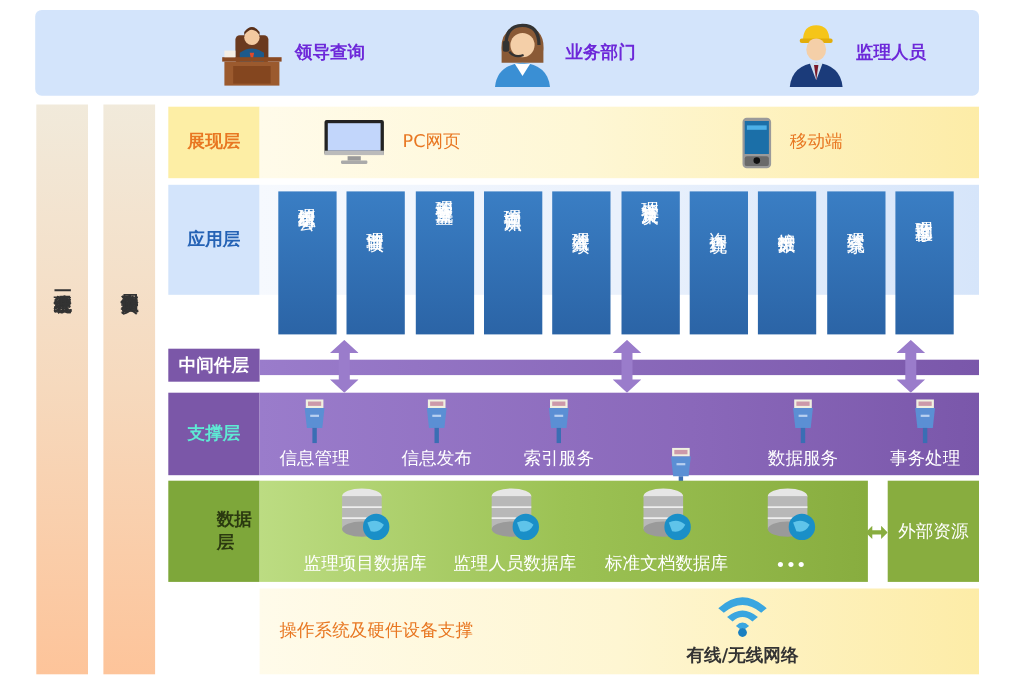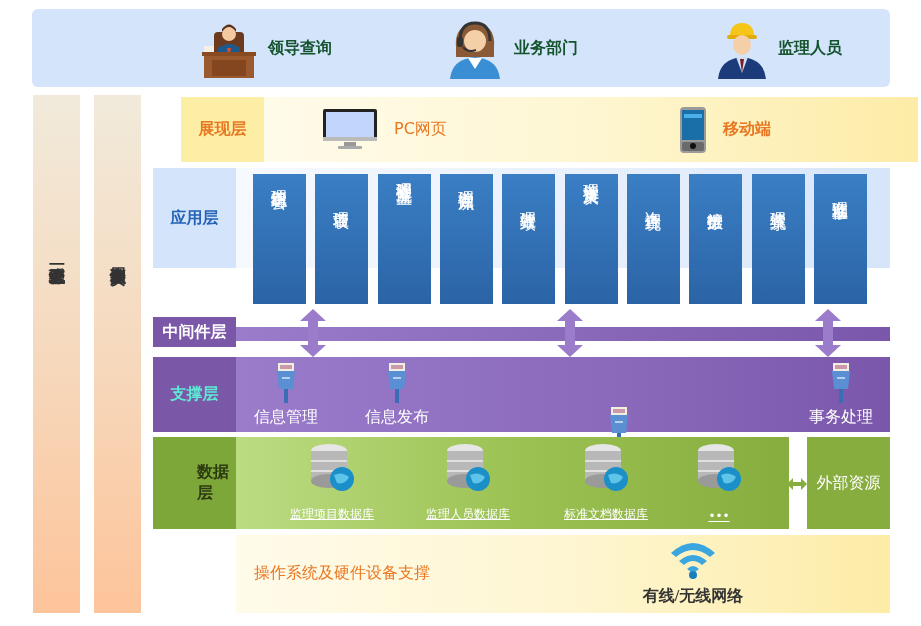--- a/index.html
+++ b/index.html
@@ -2,35 +2,35 @@
 <html><head>
 <meta charset="utf-8">
 <style>
   * { box-sizing: border-box; margin: 0; padding: 0; }
   html, body { width: 921px; height: 626px; background: #ffffff; overflow: hidden; }
   body { position: relative; font-family: "DejaVu Sans", "Liberation Sans", sans-serif; }
 
   
   .top-bar { position: absolute; left: 32px; top: 9px; width: 858px; height: 78px; background: #d3e4fb; border-radius: 6px; }
   .user { position: absolute; top: 0; height: 78px; display: flex; align-items: center; }
-  .user .label { font-size: 16px; font-weight: bold; color: #14532d; margin-left: 10px; }
+  .user .label { font-size: 16px; font-weight: bold; color: #6d28d9; margin-left: 10px; }
   .user svg { display: block; }
 
   
   .side-bar { position: absolute; top: 95px; width: 47px; height: 518px;
     background: linear-gradient(to bottom, #f1eadb 0%, #f6d9bd 50%, #fdc49a 100%);
     display: flex; justify-content: center; padding-top: 160px; }
   .side-bar .vtext { writing-mode: vertical-rl; text-orientation: upright; font-size: 16px; font-weight: bold; color: #333333; letter-spacing: 0px; }
 
   
   .layer { position: absolute; left: 153px; width: 737px; }
   .layer .head { position: absolute; left: 0; top: 0; bottom: 0; width: 83px; display: flex; align-items: center; justify-content: center; font-size: 16px; font-weight: bold; }
   .layer .body { position: absolute; left: 83px; top: 0; bottom: 0; right: 0; }
 
-  .l-present { top: 97px; height: 65px; margin-left: 28px; }
+  .l-present { top: 97px; height: 65px; }
   .l-present .head { background: #fdeea5; color: #e87722; }
   .l-present .body { background: linear-gradient(to right, #fffbea 0%, #fef7d5 45%, #fdeca7 100%); padding-left: 13px; }
   .l-present .item { position: absolute; top: 0; height: 65px; display: flex; align-items: center; }
   .l-present .item .label { font-size: 16px; color: #e87722; margin-left: 16px; }
 
   .l-app { top: 168px; height: 100px; }
   .l-app .head { background: #d3e4fb; color: #2462b5; }
   .l-app .body { background: linear-gradient(to right, #f6f9fe 0%, #eaf1fc 50%, #d6e5fa 100%); }
   .app-box { position: absolute; top: 6px; width: 53px; height: 130px;
     background: linear-gradient(to bottom, #3a7ec4 0%, #2b64a6 100%);
@@ -47,21 +47,21 @@
   .l-support .body { background: linear-gradient(to right, #9a7ccb 0%, #8a68ba 60%, #7a57aa 100%); }
   .svc { position: absolute; top: 0; width: 100px; height: 75px; }
   .svc svg { position: absolute; left: 50%; margin-left: -10px; top: 6px; }
   .svc .label { position: absolute; bottom: 4px; left: 0; right: 0; text-align: center; font-size: 16px; color: #ffffff; }
 
   .l-data { top: 437px; height: 92px; }
   .l-data .head { background: #7ea73a; color: #2b3a10; padding-left: 44px; }
   .l-data .body { right: 101px; background: linear-gradient(to right, #bcdc82 0%, #9cc254 50%, #88ad3f 100%); }
   .db { position: absolute; top: 0; width: 136px; height: 92px; }
   .db svg { position: absolute; left: 50%; margin-left: -23px; top: 6px; }
-  .db .label { position: absolute; bottom: 6px; left: 0; right: 0; text-align: center; font-size: 12px; color: #ffffff; white-space: nowrap; text-decoration: underline; }
+  .db .label { position: absolute; bottom: 6px; left: 0; right: 0; text-align: center; font-size: 16px; color: #ffffff; white-space: nowrap; }
   .ext-arrow { position: absolute; top: 40px; left: 634px; width: 20px; height: 14px; }
   .ext-box { position: absolute; left: 654px; right: 0; top: 0; bottom: 0; background: #88ad3f; display: flex; align-items: center; justify-content: center; font-size: 16px; color: #ffffff; }
 
   .l-net { top: 535px; height: 78px; }
   .l-net .head { background: #fdeea5; color: #e87722; }
   .l-net .body { background: linear-gradient(to right, #fffbea 0%, #fef6d2 50%, #fdeca7 100%); }
   .net-text { position: absolute; left: 18px; top: 28px; font-size: 16px; font-weight: normal; color: #e87722; }
   .net-item { position: absolute; top: 0; height: 78px; }
   .net-item .label { position: absolute; bottom: 6px; left: 0; right: 0; text-align: center; font-size: 16px; font-weight: bold; color: #333333; white-space: nowrap; }
   .net-item svg { position: absolute; left: 50%; }
@@ -122,21 +122,21 @@
     <div class="item" style="left:58px;">
       <svg width="56" height="44" viewBox="0 0 56 44">
         <rect x="1" y="1" width="54" height="32" rx="2" fill="#222"></rect>
         <rect x="4" y="4" width="48" height="25" fill="#c2d6fb"></rect>
         <rect x="1" y="29" width="54" height="4" fill="#bbb"></rect>
         <rect x="22" y="34" width="12" height="4" fill="#999"></rect>
         <rect x="16" y="38" width="24" height="3" rx="1" fill="#aaa"></rect>
       </svg>
       <span class="label">PC网页</span>
     </div>
-    <div class="item" style="left:415px;font-weight:bold;">
+    <div class="item" style="left:438px;">
       <svg width="28" height="48" viewBox="0 0 28 48">
         <rect x="1" y="1" width="26" height="46" rx="4" fill="#9a9a9a"></rect>
         <rect x="3" y="4" width="22" height="30" fill="#1b6fa8"></rect>
         <rect x="5" y="8" width="18" height="4" fill="#4cb0e8"></rect>
         <rect x="3" y="36" width="22" height="9" rx="2" fill="#6a6a6a"></rect>
         <circle cx="14" cy="40" r="3" fill="#111"></circle>
       </svg>
       <span class="label">移动端</span>
     </div>
   </div>
@@ -209,29 +209,49 @@
     <div class="svc" style="left:0px;">
       <svg width="20" height="40" viewBox="0 0 20 40">
           <rect x="2" y="0" width="16" height="8" fill="#f0f0e0"></rect>
           <rect x="4" y="2" width="12" height="4" fill="#c9a"></rect>
           <path d="M1 8 L19 8 L17 26 L3 26 Z" fill="#5b8fd4"></path>
           <rect x="6" y="14" width="8" height="2" fill="#b8d0f0"></rect>
           <rect x="8" y="26" width="4" height="14" fill="#3a6eb4"></rect>
         </svg>
       <span class="label">信息管理</span>
     </div>
+    <div class="svc" style="left:222px;">
+      <svg width="20" height="40" viewBox="0 0 20 40">
+          <rect x="2" y="0" width="16" height="8" fill="#f0f0e0"></rect>
+          <rect x="4" y="2" width="12" height="4" fill="#c9a"></rect>
+          <path d="M1 8 L19 8 L17 26 L3 26 Z" fill="#5b8fd4"></path>
+          <rect x="6" y="14" width="8" height="2" fill="#b8d0f0"></rect>
+          <rect x="8" y="26" width="4" height="14" fill="#3a6eb4"></rect>
+        </svg>
+      <span class="label">索引服务</span>
+    </div>
     <div class="svc" style="left:333px;margin-top:44px;">
       <svg width="20" height="40" viewBox="0 0 20 40">
           <rect x="2" y="0" width="16" height="8" fill="#f0f0e0"></rect>
           <rect x="4" y="2" width="12" height="4" fill="#c9a"></rect>
           <path d="M1 8 L19 8 L17 26 L3 26 Z" fill="#5b8fd4"></path>
           <rect x="6" y="14" width="8" height="2" fill="#b8d0f0"></rect>
           <rect x="8" y="26" width="4" height="14" fill="#3a6eb4"></rect>
         </svg>
       <span class="label">安全服务</span>
+    </div>
+    <div class="svc" style="left:444px;">
+      <svg width="20" height="40" viewBox="0 0 20 40">
+          <rect x="2" y="0" width="16" height="8" fill="#f0f0e0"></rect>
+          <rect x="4" y="2" width="12" height="4" fill="#c9a"></rect>
+          <path d="M1 8 L19 8 L17 26 L3 26 Z" fill="#5b8fd4"></path>
+          <rect x="6" y="14" width="8" height="2" fill="#b8d0f0"></rect>
+          <rect x="8" y="26" width="4" height="14" fill="#3a6eb4"></rect>
+        </svg>
+      <span class="label">数据服务</span>
     </div>
     <div class="svc" style="left:555px;">
       <svg width="20" height="40" viewBox="0 0 20 40">
           <rect x="2" y="0" width="16" height="8" fill="#f0f0e0"></rect>
           <rect x="4" y="2" width="12" height="4" fill="#c9a"></rect>
           <path d="M1 8 L19 8 L17 26 L3 26 Z" fill="#5b8fd4"></path>
           <rect x="6" y="14" width="8" height="2" fill="#b8d0f0"></rect>
           <rect x="8" y="26" width="4" height="14" fill="#3a6eb4"></rect>
         </svg>
       <span class="label">事务处理</span>
@@ -293,21 +313,21 @@
   </div>
   <svg class="ext-arrow" viewBox="0 0 20 14">
     <path d="M0 7 L6 1 L6 5 L14 5 L14 1 L20 7 L14 13 L14 9 L6 9 L6 13 Z" fill="#88ad3f"></path>
   </svg>
   <div class="ext-box">外部资源</div>
 </div>
 
 <div class="layer l-net">
   <div class="body">
     <span class="net-text">操作系统及硬件设备支撑</span>
-    <div class="net-item" style="left:382px; width:150px;font-family:Liberation Serif, serif;">
+    <div class="net-item" style="left:364px; width:150px;">
       <svg width="50" height="40" viewBox="0 0 50 40" style="margin-left:-25px; top:4px;">
         <path d="M3 14 Q25 -6 47 14 L42 18 Q25 4 8 18 Z" fill="#3aa6e0"></path>
         <path d="M11 22 Q25 10 39 22 L34 26 Q25 18 16 26 Z" fill="#3aa6e0"></path>
         <path d="M19 30 Q25 24 31 30 L27 33 Q25 31 23 33 Z" fill="#3aa6e0"></path>
         <circle cx="25" cy="36" r="4" fill="#1a7fc0"></circle>
       </svg>
       <span class="label">有线/无线网络</span>
     </div>
   </div>
 </div>

